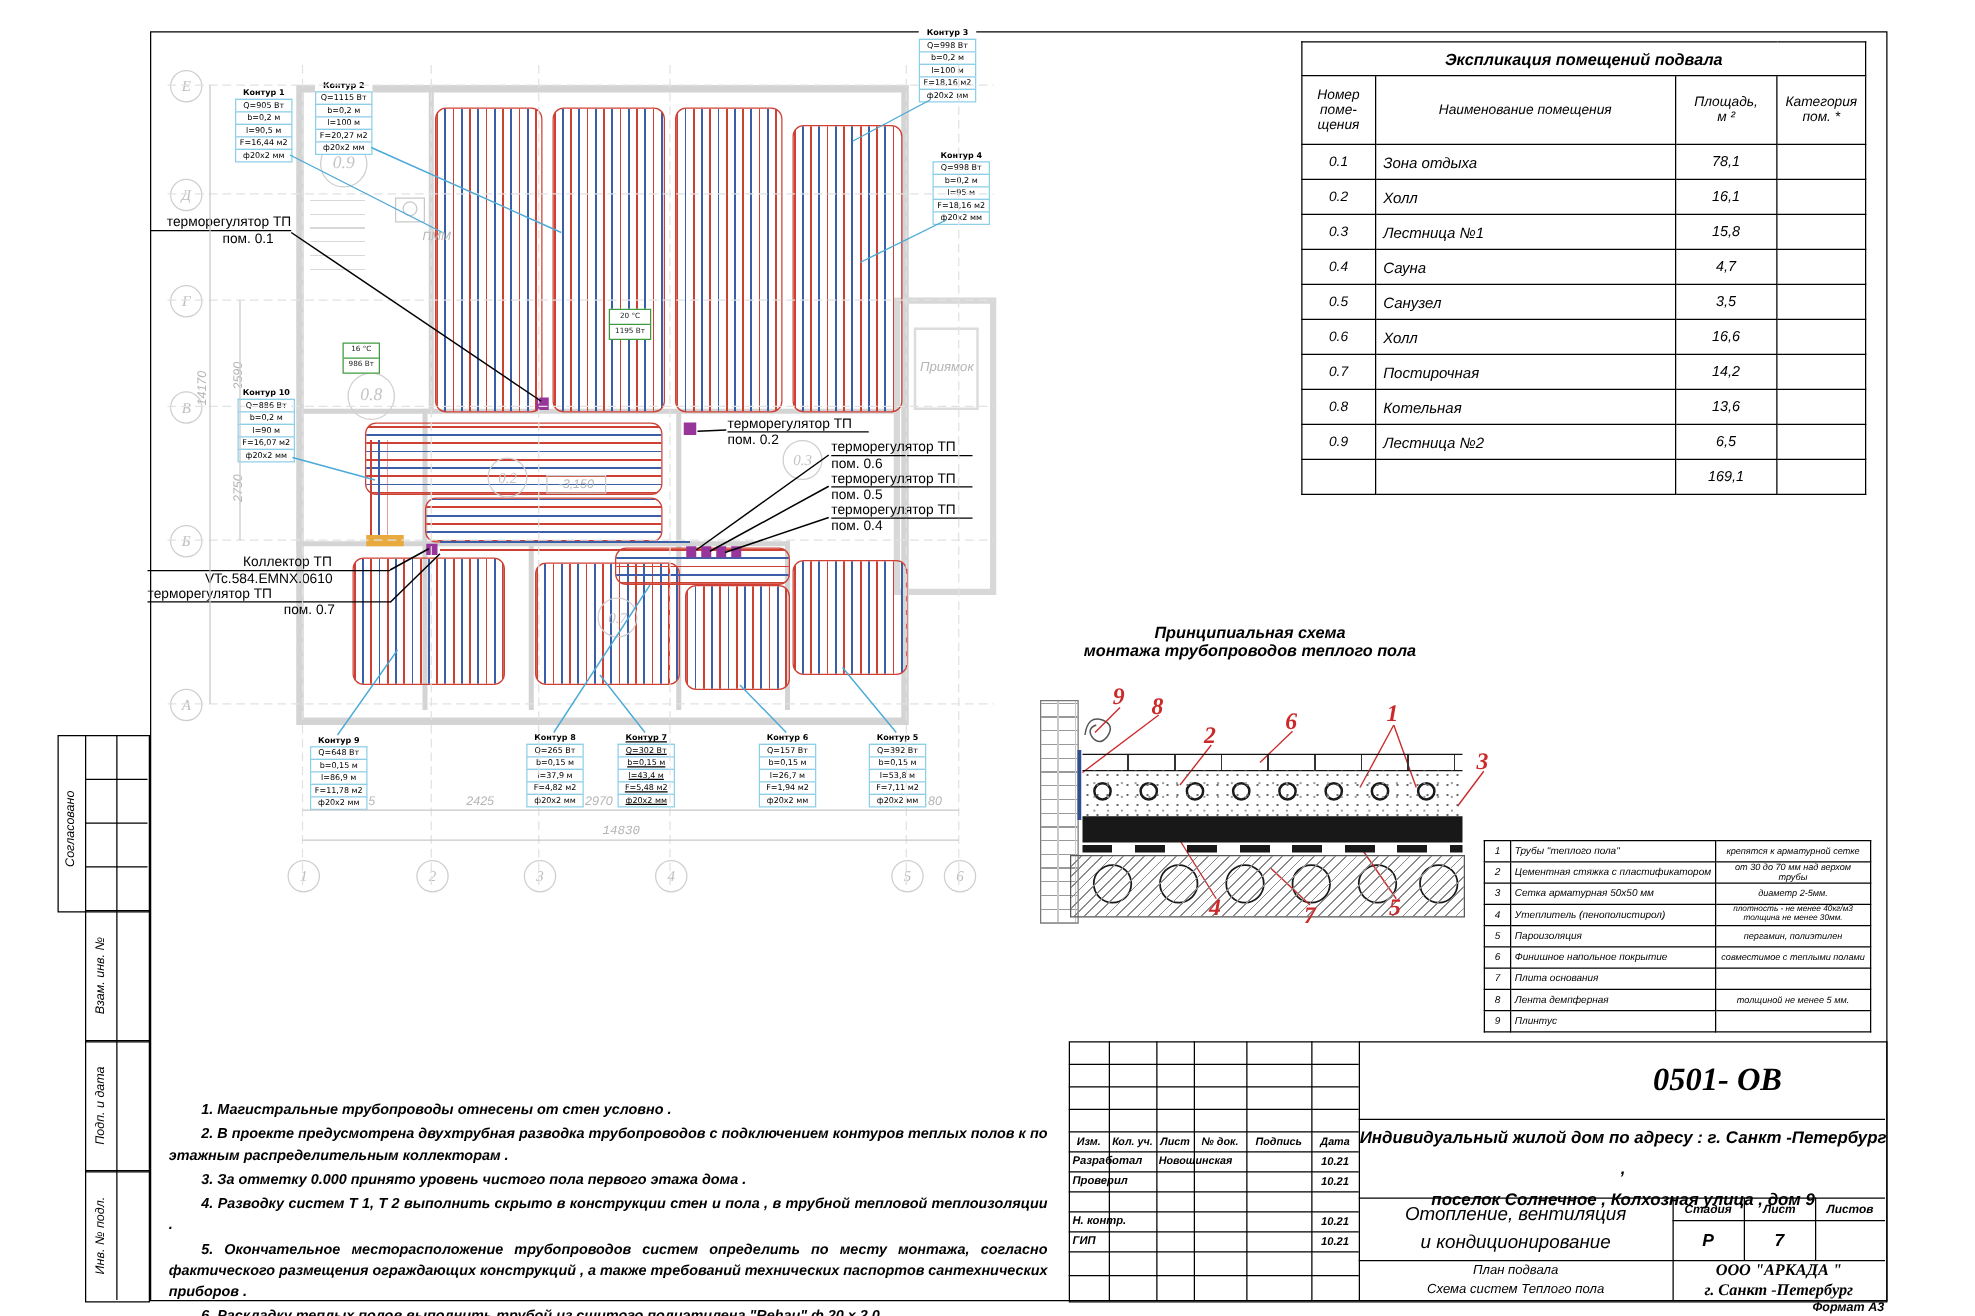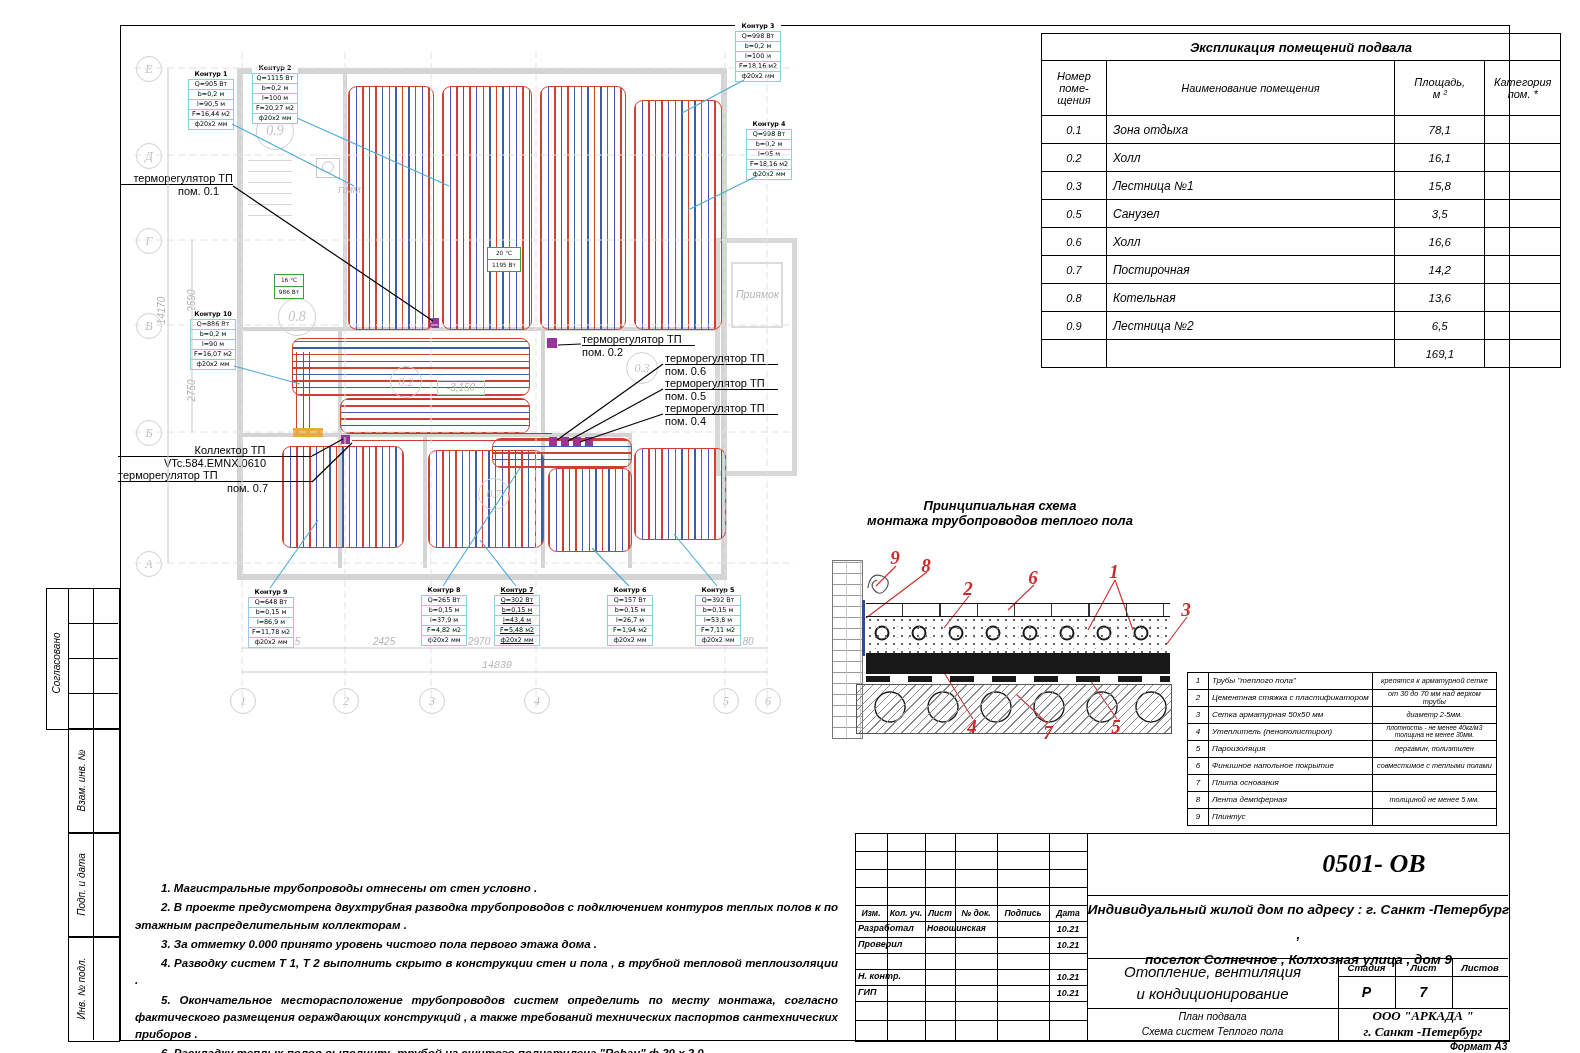--- a/index.html
+++ b/index.html
@@ -32,21 +32,21 @@
   
   .tl{font:11px "Liberation Sans",sans-serif;color:#000;}
   .tl .u{border-bottom:1.2px solid #000;display:block;white-space:nowrap;}
   .tl .p{display:block;white-space:nowrap;}
   .psq{background:#97359b;}
   .greenbox{border:1px solid #3f9b3f;background:#fff;font:5.8px "DejaVu Sans",sans-serif;text-align:center;color:#222;}
   .greenbox div{border-bottom:1px solid #3f9b3f;line-height:11px;height:11px;}
   .greenbox div:last-child{border-bottom:none;}
   
   table{border-collapse:collapse;}
-  .expl{width:520px;font-style:italic;}
+  .expl{width:452px;font-style:italic;}
   .expl td,.expl th{border:1px solid #000;padding:0 6px;font-weight:normal;}
   .expl .title{font:italic 600 13px "Liberation Sans",sans-serif;text-align:center;height:26px;}
   .expl .hd{font:italic 11px "Liberation Sans",sans-serif;text-align:center;height:54px;}
   .expl .num{width:48px;text-align:center;font:italic 11px "Liberation Sans",sans-serif;}
   .expl .nm{width:258px;font:italic 12px "Liberation Sans",sans-serif;}
   .expl .ar{width:72px;text-align:center;font:italic 11.5px "Liberation Sans",sans-serif;}
   .expl .ct{width:58px;}
   .expl tr.d{height:28px;}
   .leg{width:310px;}
   .leg td{border:1px solid #000;padding:0 3px;font:italic 8px "Liberation Sans",sans-serif;height:16px;line-height:1.05;}
@@ -398,20 +398,26 @@
           <td class="ar">16,1</td>
           <td class="ct"></td>
         </tr>
     <tr class="d">
           <td class="num">0.3</td>
           <td class="nm">Лестница №1</td>
           <td class="ar">15,8</td>
           <td class="ct"></td>
         </tr>
     <tr class="d">
+          <td class="num">0.4</td>
+          <td class="nm">Сауна</td>
+          <td class="ar">4,7</td>
+          <td class="ct"></td>
+        </tr>
+    <tr class="d">
           <td class="num">0.5</td>
           <td class="nm">Санузел</td>
           <td class="ar">3,5</td>
           <td class="ct"></td>
         </tr>
     <tr class="d">
           <td class="num">0.6</td>
           <td class="nm">Холл</td>
           <td class="ar">16,6</td>
           <td class="ct"></td>

